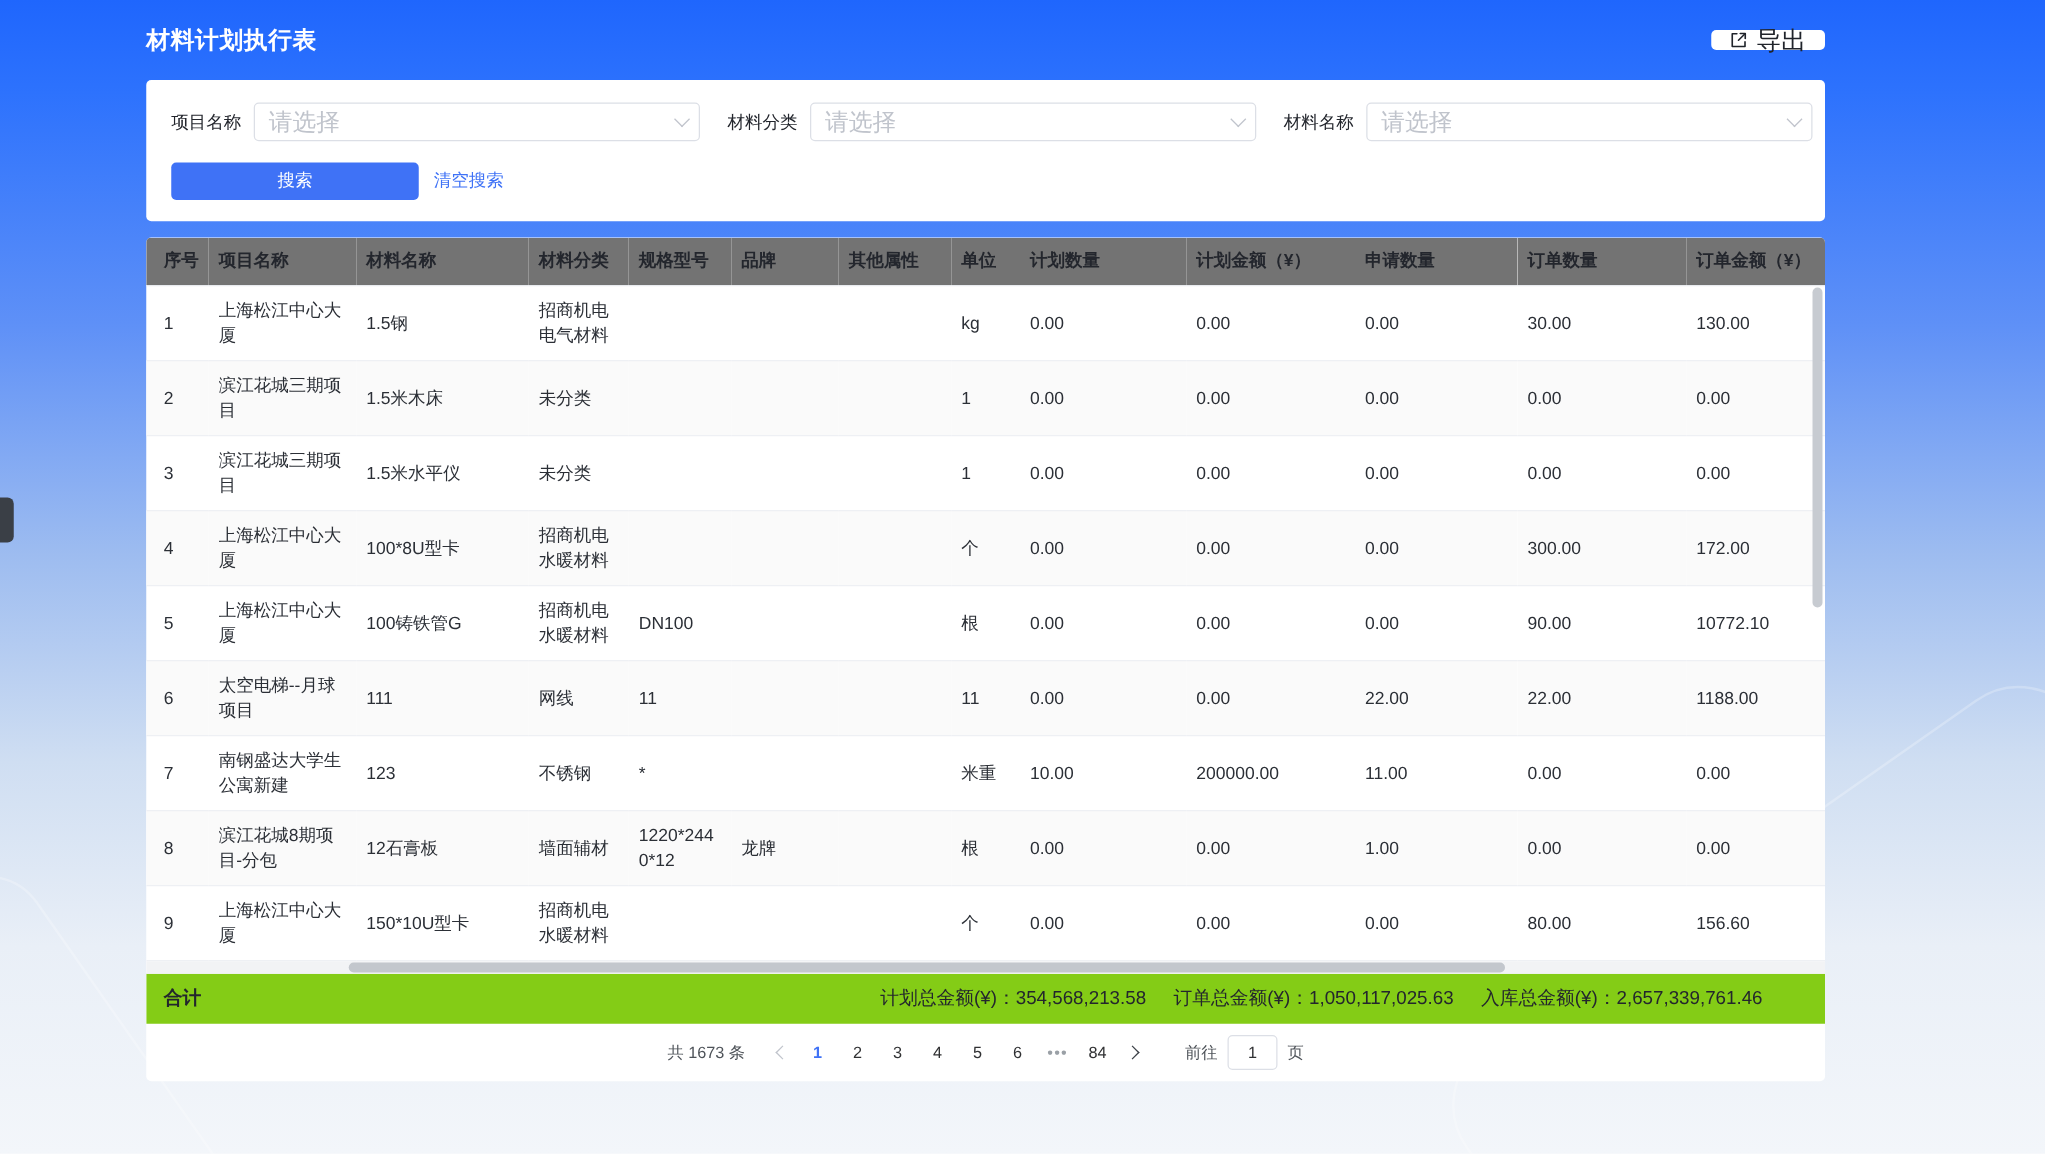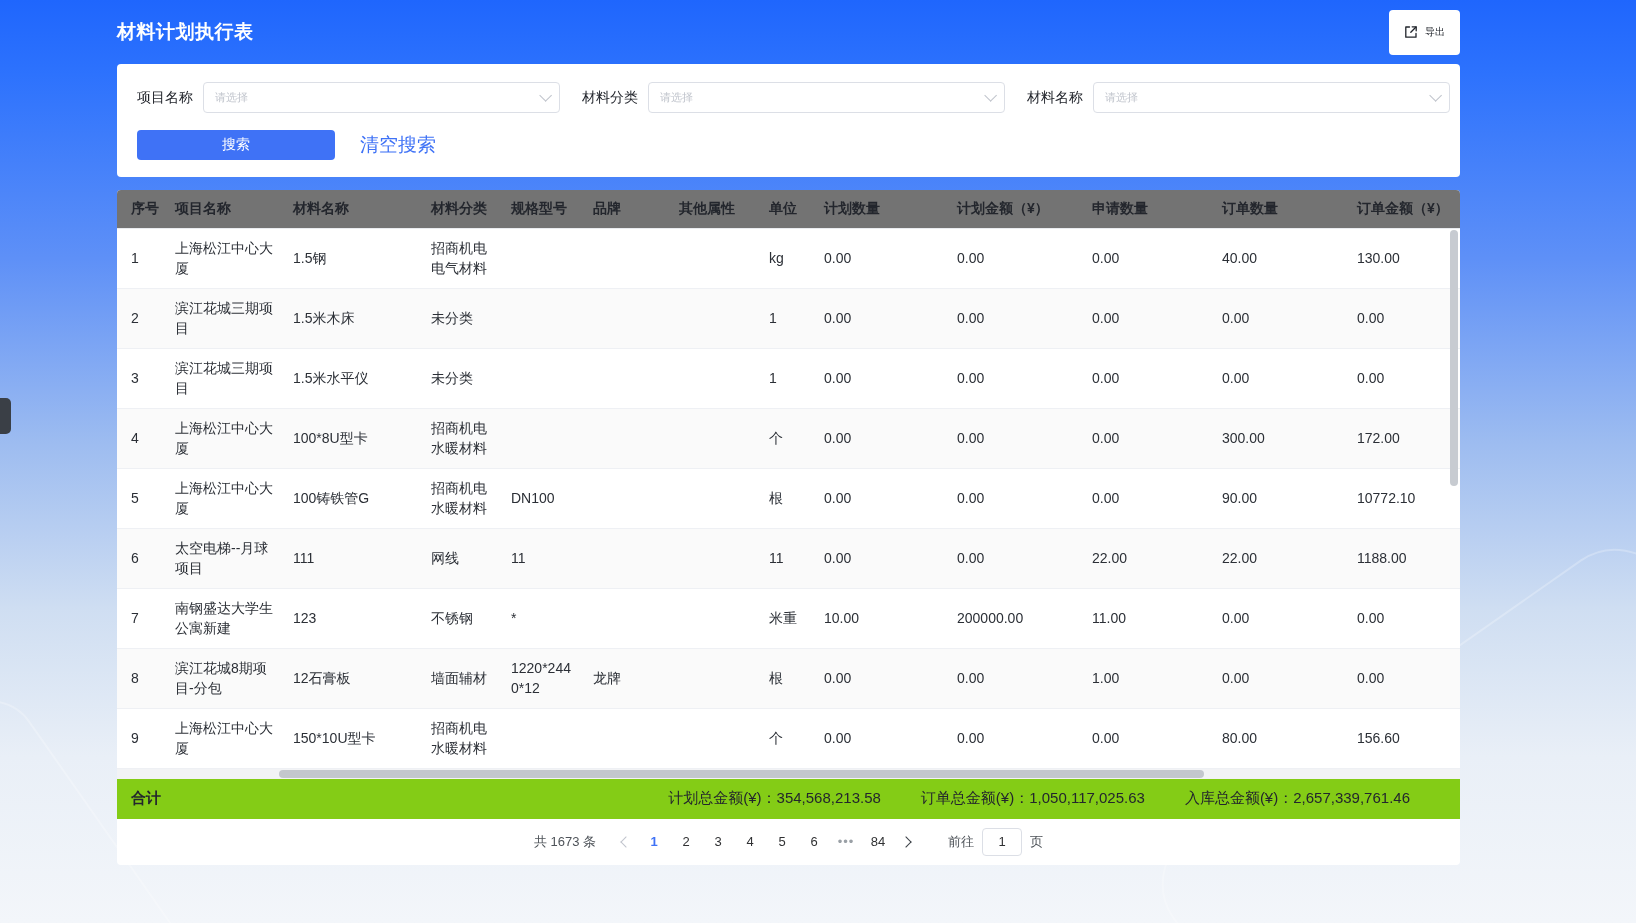--- a/index.html
+++ b/index.html
@@ -18,45 +18,45 @@
     position:absolute; left:0; top:398px; width:11px; height:36px;
     background:#3a3f46; border-radius:0 5px 5px 0; cursor:pointer;
   }
 
   .shell { position:relative; width:1343px; margin-left:117px; }
 
   
   .topbar { height:64px; display:flex; align-items:center; justify-content:space-between; }
   .page-title { color:#ffffff; font-size:19px; font-weight:bold; letter-spacing:0.5px; }
   .export-btn {
-    background:#ffffff; border:none; border-radius:4px; height:45px; padding:0 15px;
-    display:flex; align-items:center; gap:7px; font-size:10px; color:#20242b; cursor:pointer;
+    background:#ffffff; border:none; border-radius:4px; height:16px; padding:0 15px;
+    display:flex; align-items:center; gap:7px; font-size:20px; color:#20242b; cursor:pointer;
     font-family:inherit;
   }
   .export-btn svg { display:block; }
 
   
   .filter-card { background:#ffffff; border-radius:4px; padding:18px 20px 17px; margin-bottom:13px; }
   .filter-row { display:flex; align-items:center; }
   .filter-group { display:flex; align-items:center; }
   .filter-group + .filter-group { margin-left:22px; }
   .filter-label { font-size:14px; color:#23262d; margin-right:10px; white-space:nowrap; }
   .select-box {
     width:357px; height:31px; border:1px solid #dcdfe6; border-radius:4px;
     display:flex; align-items:center; justify-content:space-between; padding:0 11px;
     cursor:pointer; background:#fff;
   }
-  .select-placeholder { color:#c0c4cc; font-size:11px; }
+  .select-placeholder { color:#c0c4cc; font-size:19px; }
   .chev-down { width:9px; height:9px; border-right:1.5px solid #c0c4cc; border-bottom:1.5px solid #c0c4cc; transform:rotate(45deg) translateY(-3px); }
   .btn-row { margin-top:17px; display:flex; align-items:center; }
   .search-btn {
     width:198px; height:30px; background:#3f72f6; color:#fff; border:none; border-radius:4px;
     font-size:14px; cursor:pointer; font-family:inherit;
   }
-  .clear-link { margin-left:25px; color:#3f72f6; font-size:19px; text-decoration:none; cursor:pointer; }
+  .clear-link { margin-left:12px; color:#3f72f6; font-size:14px; text-decoration:none; cursor:pointer; }
 
   
   .table-card { background:#ffffff; border-radius:4px; position:relative; overflow:hidden; }
   table { width:100%; border-collapse:collapse; table-layout:fixed; font-size:14px; }
   th, td { text-align:left; padding:6px 8px; overflow:hidden; }
   th { height:38px; background:#737373; color:#23262d; font-weight:bold; white-space:nowrap; border-bottom:1px solid #e9ebef; }
   td { height:60px; color:#2b2f36; line-height:20px; border-bottom:1px solid #eef0f4; word-break:break-all; }
   th:first-child, td:first-child { padding-left:14px; }
   tbody tr:nth-child(even) td { background:#fafafa; }
   th:nth-child(1){width:50px;}  th:nth-child(2){width:118px;} th:nth-child(3){width:138px;}
@@ -68,21 +68,21 @@
   .vscroll { position:absolute; right:2px; top:40px; width:8px; height:540px; }
   .vscroll .thumb { width:8px; height:256px; background:#c7cbd1; border-radius:4px; }
   .hscroll { height:10px; background:#f2f3f5; position:relative; }
   .hscroll .thumb { position:absolute; left:162px; top:1px; width:925px; height:8px; background:#c3c7cd; border-radius:4px; }
 
   
   .summary { height:40px; background:#84cc16; display:flex; align-items:center; font-size:15px; padding:0 50px 0 14px; }
   .summary-label { font-weight:bold; color:#23262d; }
   .summary-spacer { flex:1; }
   .summary-item { white-space:nowrap; color:#23262d; }
-  .summary-item + .summary-item { margin-left:40px; }
+  .summary-item + .summary-item { margin-left:22px; }
 
   
   .pagination { height:46px; display:flex; align-items:center; justify-content:center; font-size:13px; color:#4e5359; }
   .total-count { margin-right:18px; }
   .page-arrow { width:24px; height:24px; display:flex; align-items:center; justify-content:center; cursor:pointer; }
   .arrow-glyph { width:8px; height:8px; border-left:1.6px solid #3a3f46; border-bottom:1.6px solid #3a3f46; }
   .page-arrow.prev .arrow-glyph { transform:rotate(45deg); border-color:#c0c4cc; }
   .page-arrow.next .arrow-glyph { transform:rotate(-135deg); }
   .page-num { min-width:26px; height:26px; display:flex; align-items:center; justify-content:center; margin:0 3px; cursor:pointer; color:#303133; font-size:13px; }
   .page-num.active { color:#3f72f6; font-weight:bold; }
@@ -169,21 +169,21 @@
             <td>上海松江中心大厦</td>
             <td>1.5钢</td>
             <td>招商机电电气材料</td>
             <td></td>
             <td></td>
             <td></td>
             <td>kg</td>
             <td>0.00</td>
             <td>0.00</td>
             <td>0.00</td>
-            <td>40.00</td>
+            <td>30.00</td>
             <td>130.00</td>
           </tr>
           <tr>
             <td>2</td>
             <td>滨江花城三期项目</td>
             <td>1.5米木床</td>
             <td>未分类</td>
             <td></td>
             <td></td>
             <td></td>

